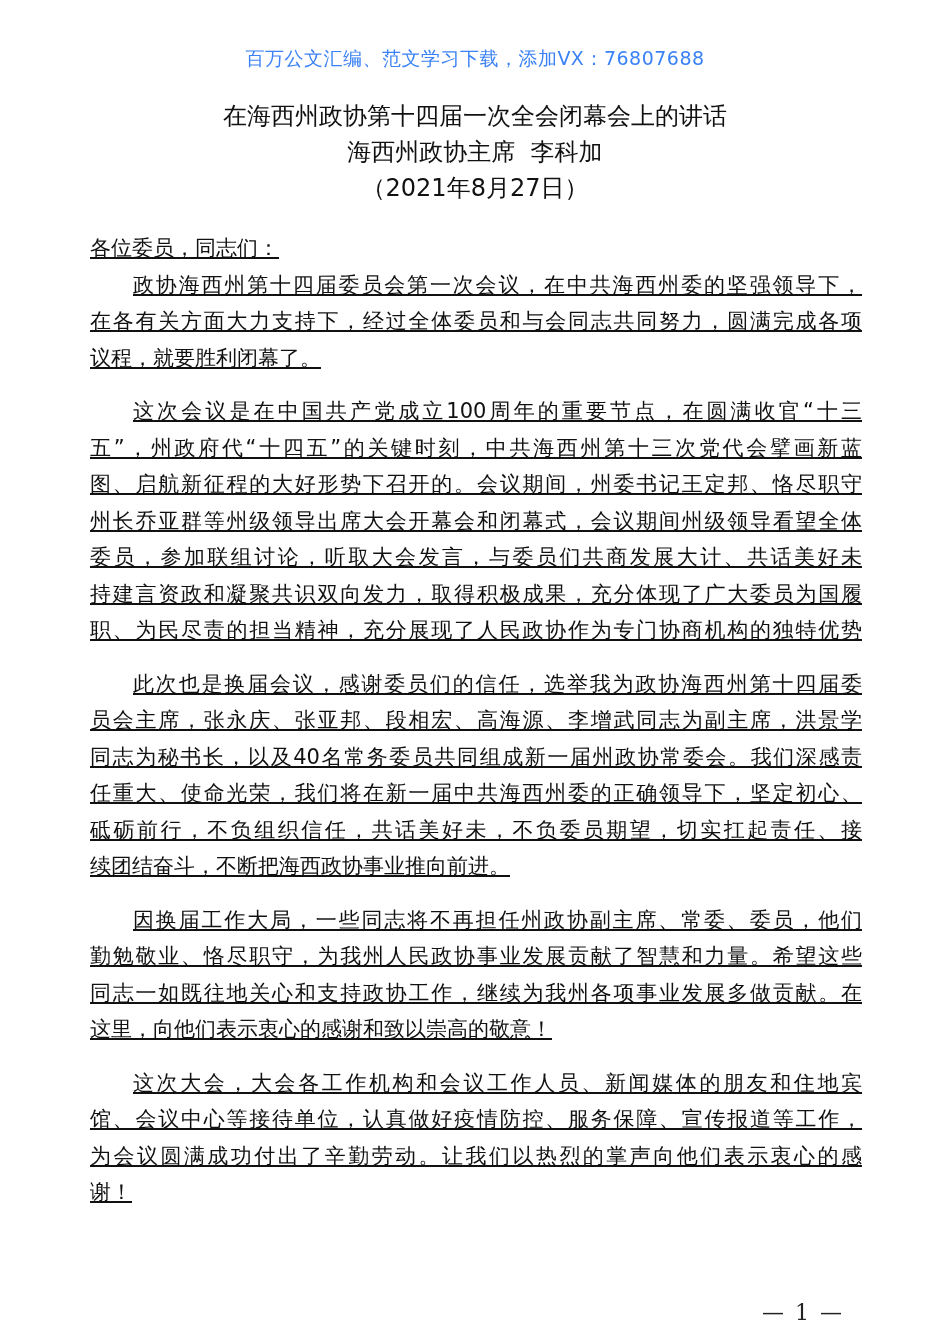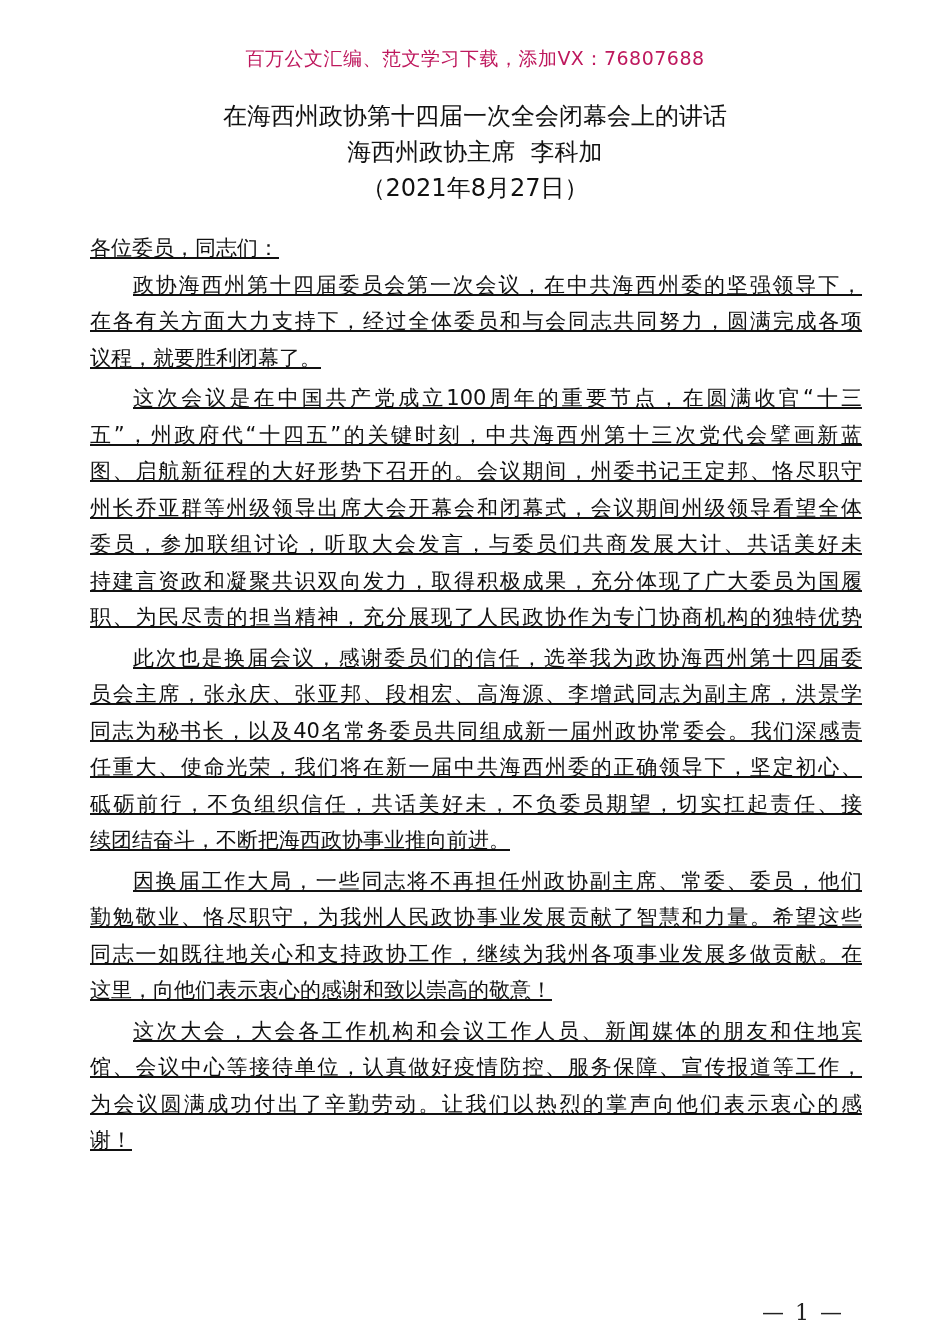--- a/index.html
+++ b/index.html
@@ -1,27 +1,27 @@
 <!DOCTYPE html>
 <html><head>
 <meta charset="utf-8">
 <style>
   html, body { margin: 0; padding: 0; background: #ffffff; }
   body { width: 950px; height: 1344px; position: relative; overflow: hidden;
          font-family: "DejaVu Sans", "Liberation Sans", sans-serif; color: #111; }
   .watermark { position: absolute; top: 46px; left: 0; width: 950px; text-align: center;
-               font-size: 19px; color: #be185d; letter-spacing: 0.5px; }
+               font-size: 19px; color: #3b82f6; letter-spacing: 0.5px; }
   .title-block { position: absolute; top: 98px; left: 0; width: 950px; text-align: center; }
   .title-line { font-size: 24px; line-height: 36px; height: 36px; }
   .body { position: absolute; top: 230px; left: 90px; width: 772px; text-decoration: underline; }
   .line { font-size: 21px; line-height: 36.5px; height: 36.5px; white-space: nowrap;
           text-align: justify; text-align-last: justify; }
   .line.last { text-align-last: left; }
   .line.indent { padding-left: 43px; }
-  .para + .para { margin-top: 4px; }
+  .para + .para { margin-top: 17px; }
   .page-num { position: absolute; top: 1300px; left: 762px; font-family: "DejaVu Serif", serif;
               font-size: 22px; color: #222; letter-spacing: 2px; }
 </style>
 </head>
 <body>
 
 <div class="watermark">百万公文汇编、范文学习下载，添加VX：76807688</div>
 
 <div class="title-block">
   <div class="title-line">在海西州政协第十四届一次全会闭幕会上的讲话</div>

